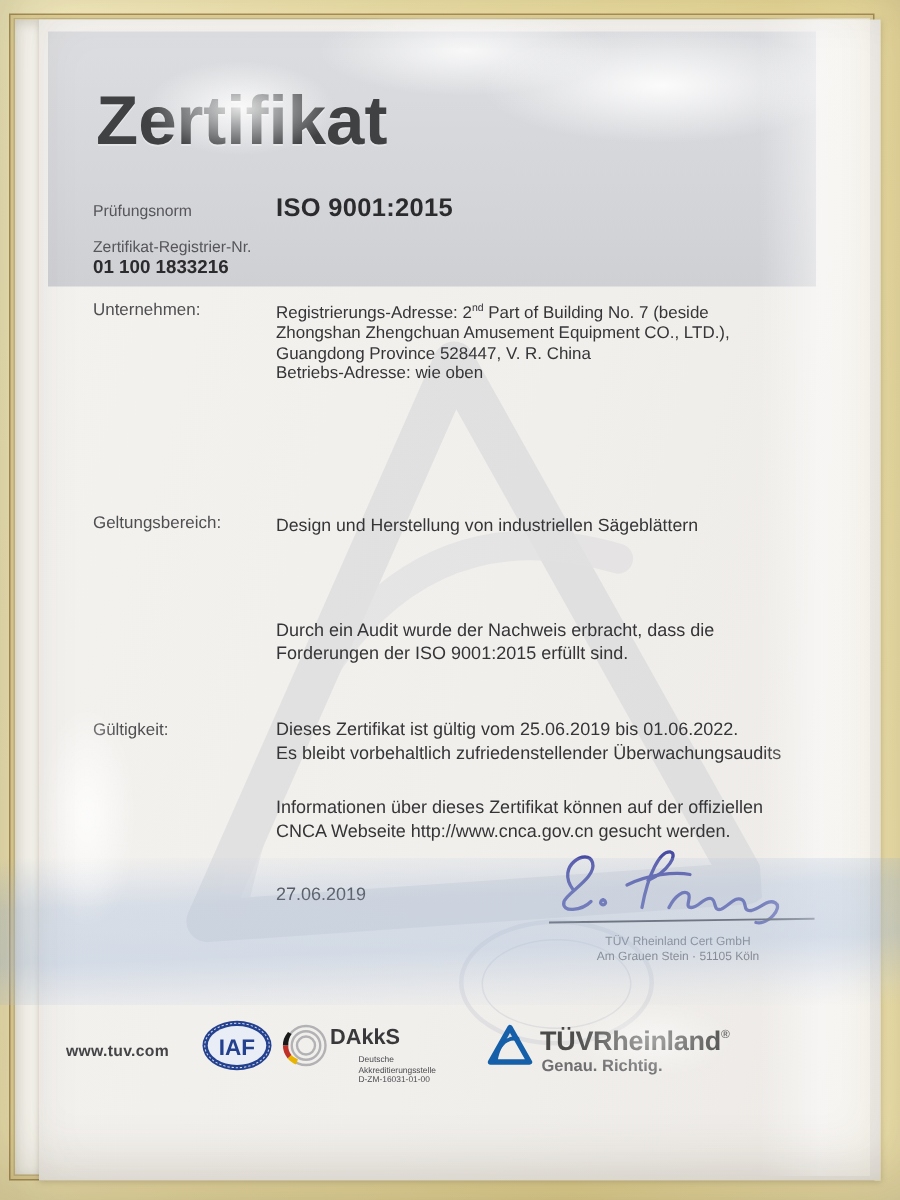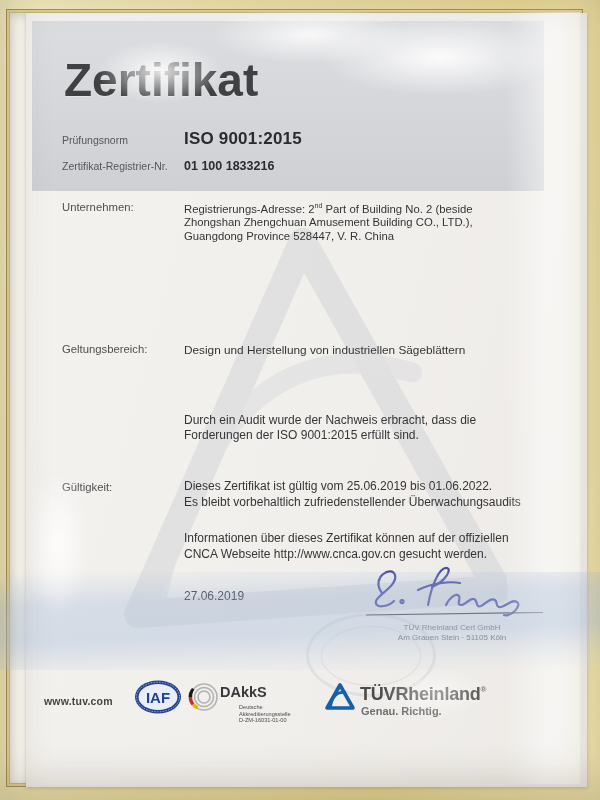--- a/index.html
+++ b/index.html
@@ -13,21 +13,21 @@
     background:linear-gradient(105deg,#f4f2ef 0%,#f1efec 55%,#edeae6 100%);
     box-shadow:0 1px 4px rgba(90,80,50,.28);}
   
   .band{position:absolute;left:6px;top:8px;width:512px;height:170px;
     background:linear-gradient(180deg,#dcdde0 0%,#d4d5d9 65%,#cfd0d4 100%);}
   .title{position:absolute;left:38px;top:44px;font-size:46px;font-weight:700;color:#3f4143;
     letter-spacing:0;line-height:1;text-shadow:0 1px 0 rgba(255,255,255,.35);}
   .frow{position:absolute;left:36px;display:flex;align-items:baseline;}
   .frow .lbl{width:122px;font-size:10.5px;color:#56565a;}
   .row1{top:116px;} .row1 .val{font-size:17px;font-weight:700;color:#2b2b2d;letter-spacing:.2px;}
-  .row2{top:146px;} .row2 .val{font-size:12.5px;font-weight:700;color:#2b2b2d;}
+  .row2{top:146px;flex-direction:column;} .row2 .val{font-size:12.5px;font-weight:700;color:#2b2b2d;}
   .seclbl{position:absolute;left:36px;font-size:11.3px;color:#4f4f52;}
   .blk{position:absolute;left:158px;color:#353538;}
   .nowrap div{white-space:nowrap;}
   .company{top:186px;font-size:11.3px;line-height:13.5px;}
   .company .cname{font-size:11.8px;font-weight:700;color:#2e2e30;}
   sup{font-size:7px;}
   .scope{top:330px;font-size:11.8px;}
   .audit{top:400px;font-size:12px;line-height:15px;}
   .validity{top:466px;font-size:12px;line-height:15.5px;}
   .infoblk{top:518px;font-size:12px;line-height:15.5px;}
@@ -83,23 +83,24 @@
       <span class="lbl">Prüfungsnorm</span>
       <span class="val">ISO 9001:2015</span>
     </div>
     <div class="frow row2">
       <span class="lbl">Zertifikat-Registrier-Nr.</span>
       <span class="val">01 100 1833216</span>
     </div>
 
     <div class="seclbl" style="top:188px">Unternehmen:</div>
     <div class="blk company nowrap">
-      <div><span>Registrierungs-Adresse: 2</span><sup>nd</sup><span> Part of Building No. 2 (beside</span></div>
-      <div>Zhongshan Zhengchuan Amusement Building CO., LTD.),</div>
+      <div><span>Registrierungs-Adresse: 2</span><sup>nd</sup><span> Part of Building No. 7 (beside</span></div>
+      <div>Zhongshan Zhengchuan Amusement Equipment CO., LTD.),</div>
       <div>Guangdong Province 528447, V. R. China</div>
+      <div>Betriebs-Adresse: wie oben</div>
     </div>
 
     <div class="seclbl" style="top:330px">Geltungsbereich:</div>
     <div class="blk scope nowrap">Design und Herstellung von industriellen Sägeblättern</div>
 
     <div class="blk audit nowrap">
       <div>Durch ein Audit wurde der Nachweis erbracht, dass die</div>
       <div>Forderungen der ISO 9001:2015 erfüllt sind.</div>
     </div>
 

